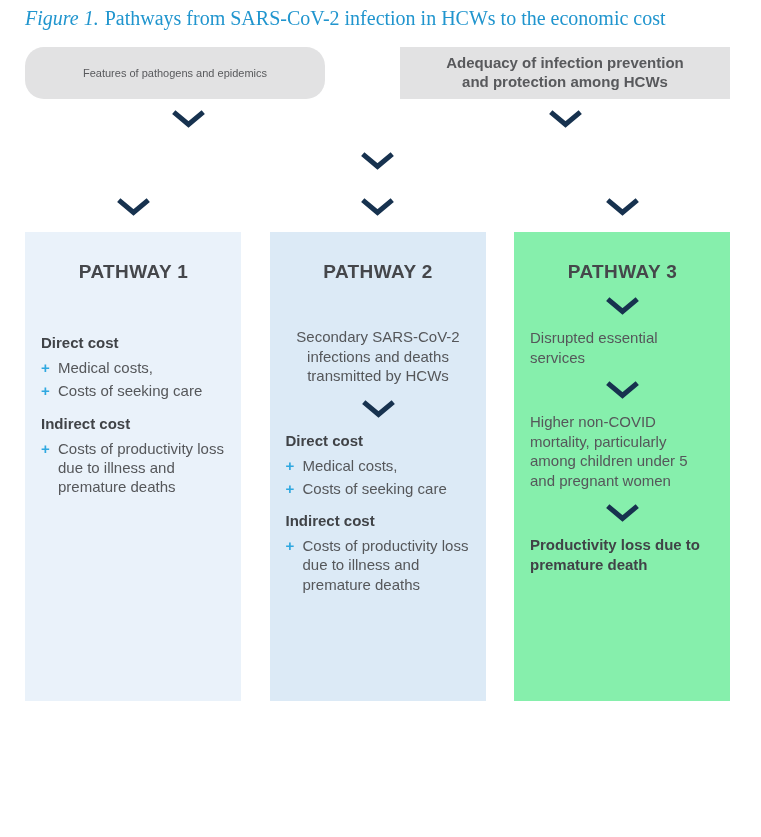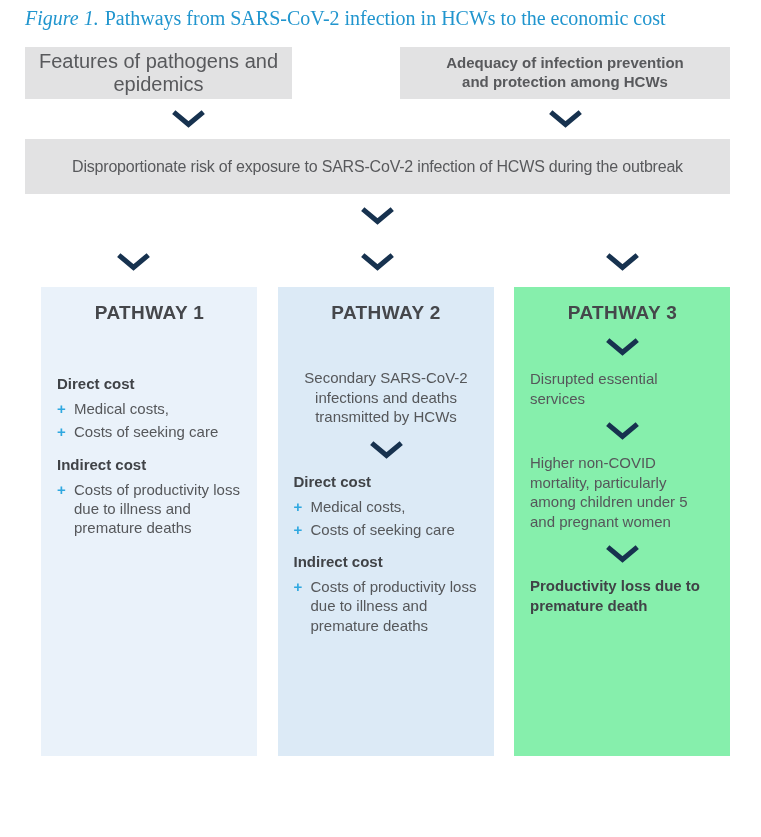--- a/index.html
+++ b/index.html
@@ -29,21 +29,21 @@
   .box-gray {
     background: #E2E2E3;
     color: #58595C;
     display: flex;
     align-items: center;
     justify-content: center;
     text-align: center;
   }
 
   .top-row { display: flex; justify-content: space-between; margin-top: 17px; }
-  .box-topleft  { width: 267px; height: 52px; font-size: 20px; }
+  .box-topleft  { width: 300px; height: 52px; font-size: 11px; border-radius: 19px; }
   .box-topright { width: 330px; height: 52px; font-size: 15px; font-weight: 700; line-height: 1.25; padding: 0 32px; }
 
   .chevron-row-2 { display: flex; justify-content: space-between; height: 40px; align-items: center; }
   .chevron-cell-a { width: 327px; text-align: center; }
   .chevron-cell-b { width: 330px; text-align: center; }
 
   .wide-box {
     width: 705px; height: 55px;
     font-size: 16px; letter-spacing: -0.2px;
   }
@@ -52,22 +52,21 @@
 
   .chevron-row-3 { height: 50px; display: flex; justify-content: space-between; align-items: center; }
   .chevron-cell-col { width: 216px; text-align: center; }
 
   .chevron-icon { display: inline-block; vertical-align: middle; }
 
   
   .columns { display: flex; justify-content: space-between; }
   .col {
     width: 216px; height: 469px;
-    padding: 15px 15px 0 16px;
-    margin-left: 16px;
+    padding: 29px 15px 0 16px;
   }
   .col-1 { background: #EAF2FA; }
   .col-2 { background: #DCEAF6; }
   .col-3 { background: #86efac; }
 
   .col-title {
     text-align: center;
     font-size: 19px;
     font-weight: 700;
     letter-spacing: 0.4px;
@@ -115,21 +114,20 @@
 
     <div class="chevron-row-2">
       <div class="chevron-cell-a"><svg class="chevron-icon" width="35" height="20" viewBox="0 0 38 21">
     <path d="M3 3 L19 16.5 L35 3" fill="none" stroke="#17324F" stroke-width="5.5" stroke-linejoin="miter" stroke-linecap="butt"></path>
   </svg></div>
       <div class="chevron-cell-b"><svg class="chevron-icon" width="35" height="20" viewBox="0 0 38 21">
     <path d="M3 3 L19 16.5 L35 3" fill="none" stroke="#17324F" stroke-width="5.5" stroke-linejoin="miter" stroke-linecap="butt"></path>
   </svg></div>
     </div>
 
-    <div class="box-gray wide-box">Disproportionate risk of exposure to SARS-CoV-2 infection of HCWS during the outbreak</div>
 
     <div class="chevron-row-1">
         <svg class="chevron-icon" width="35" height="20" viewBox="0 0 38 21">
     <path d="M3 3 L19 16.5 L35 3" fill="none" stroke="#17324F" stroke-width="5.5" stroke-linejoin="miter" stroke-linecap="butt"></path>
   </svg>
       </div>
 
 
     <div class="chevron-row-3">
       <div class="chevron-cell-col"><svg class="chevron-icon" width="35" height="20" viewBox="0 0 38 21">

